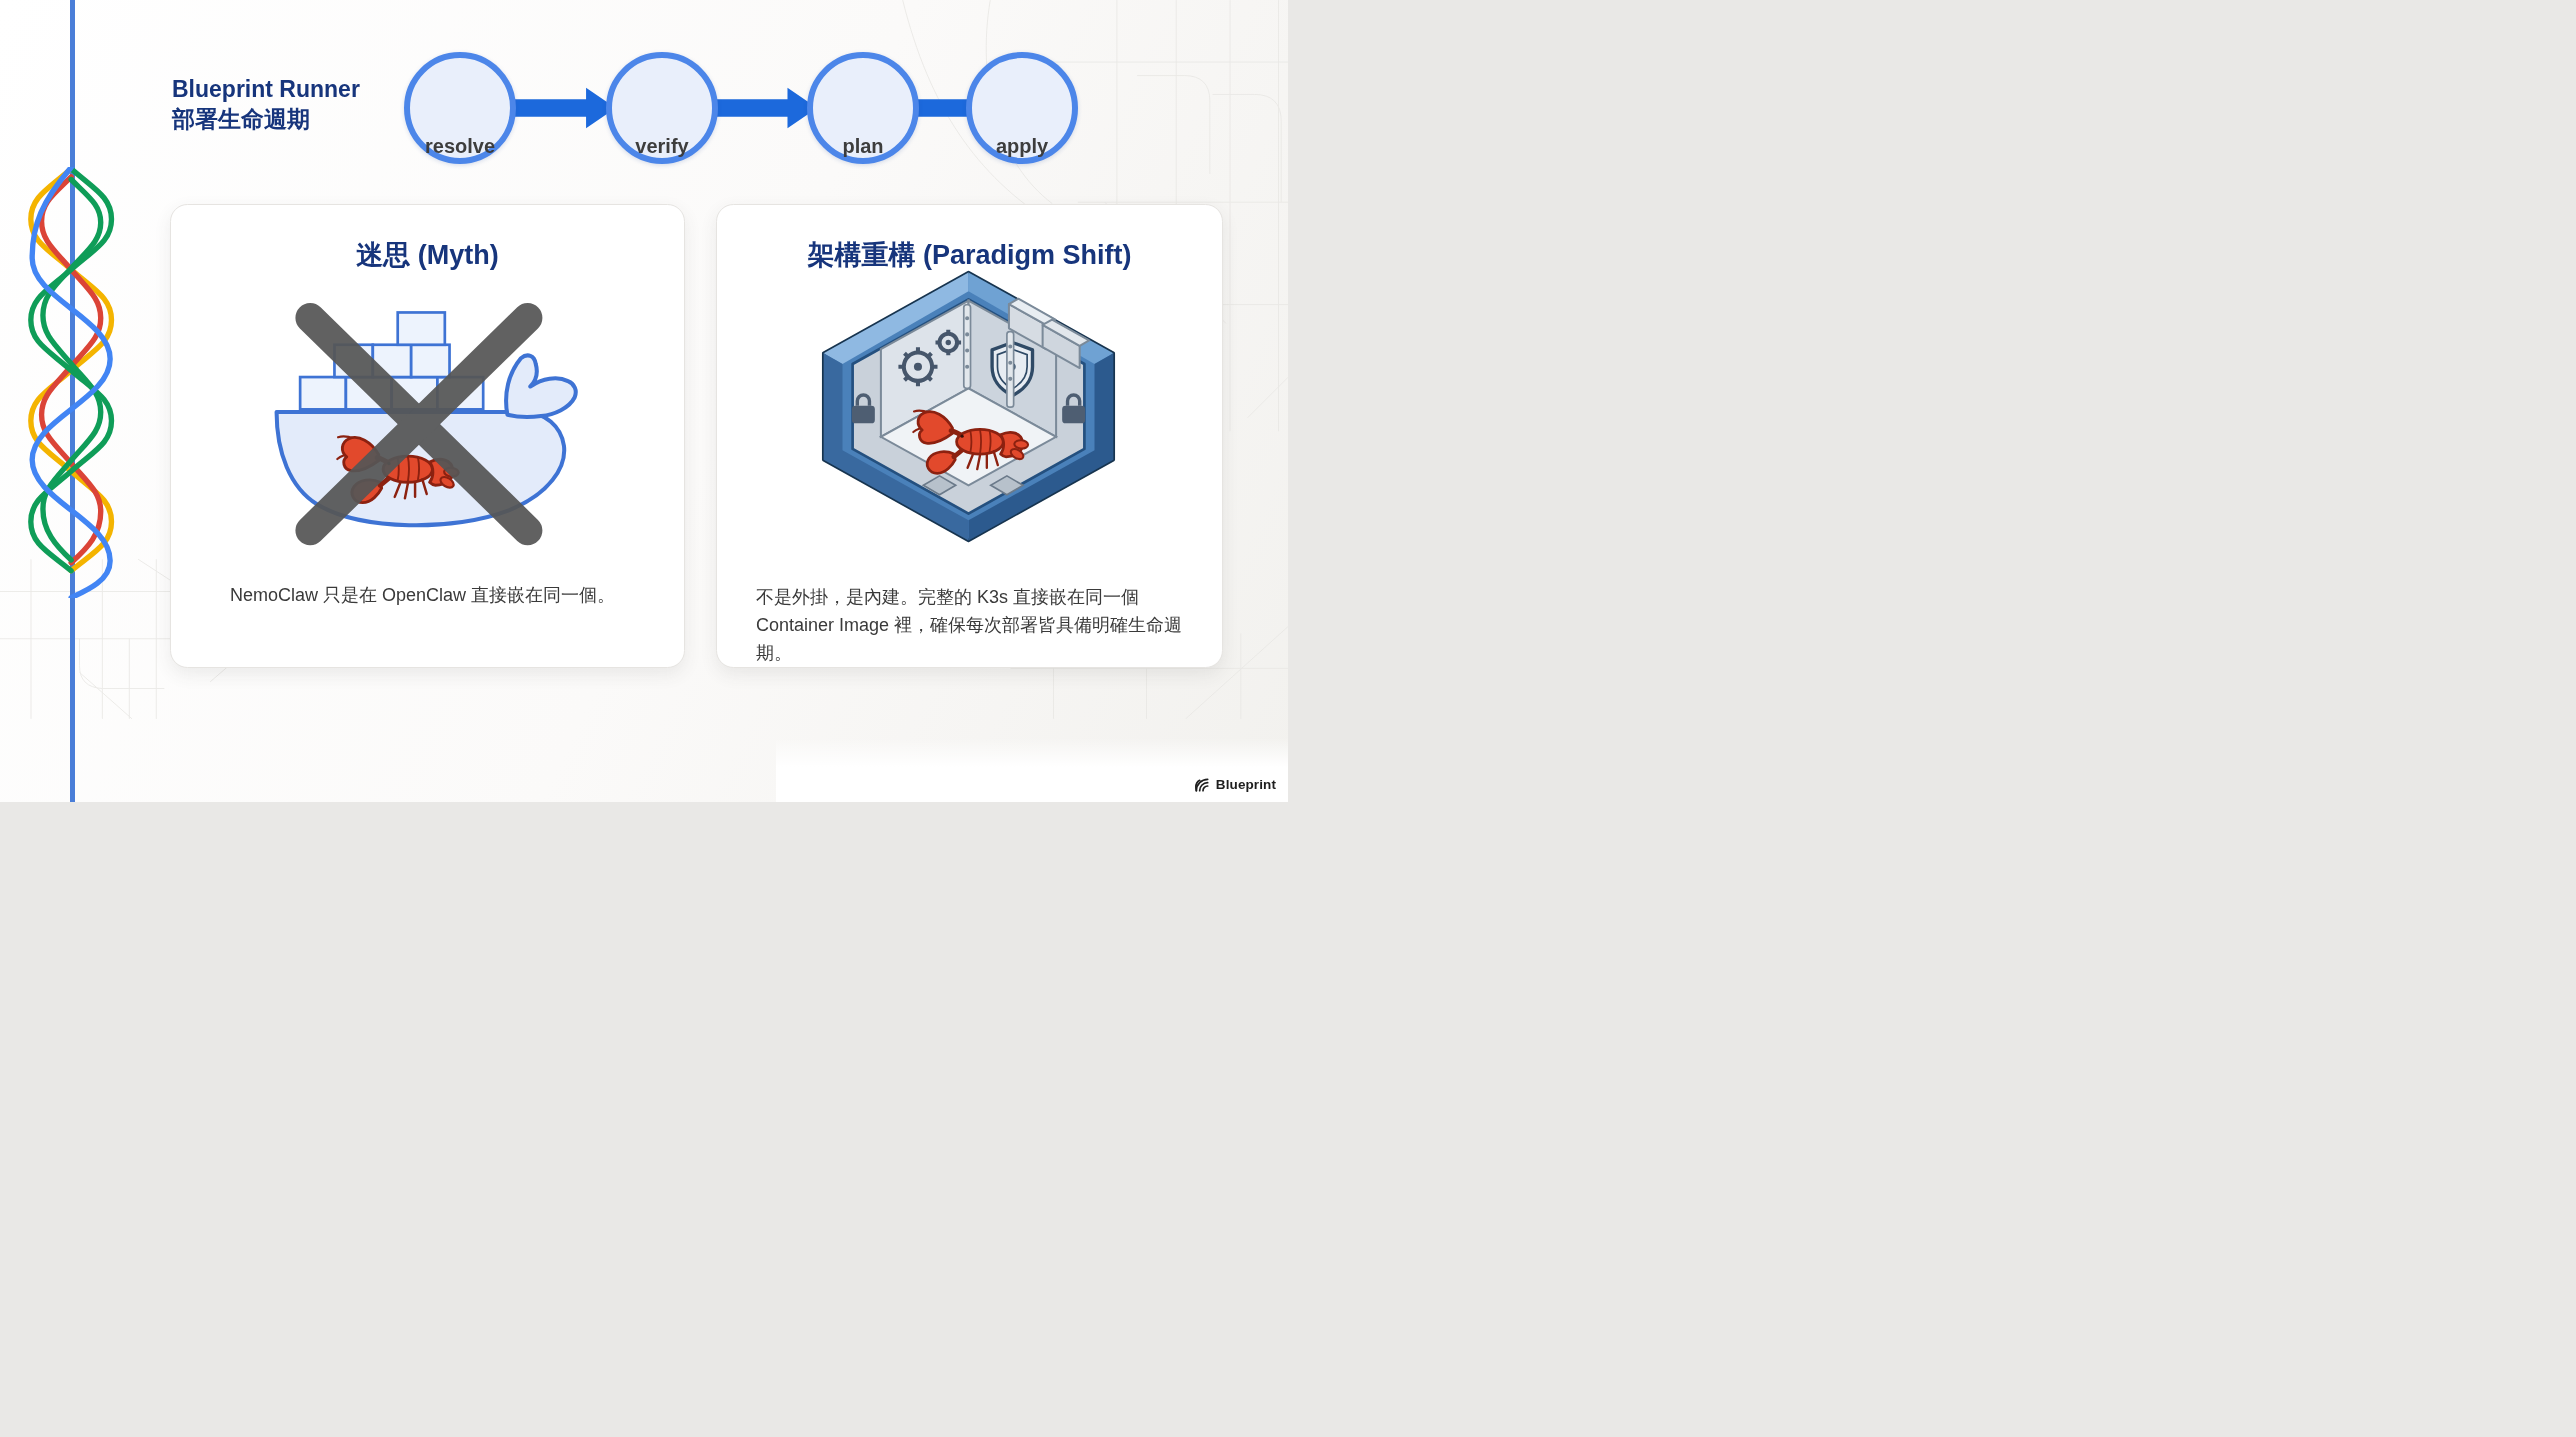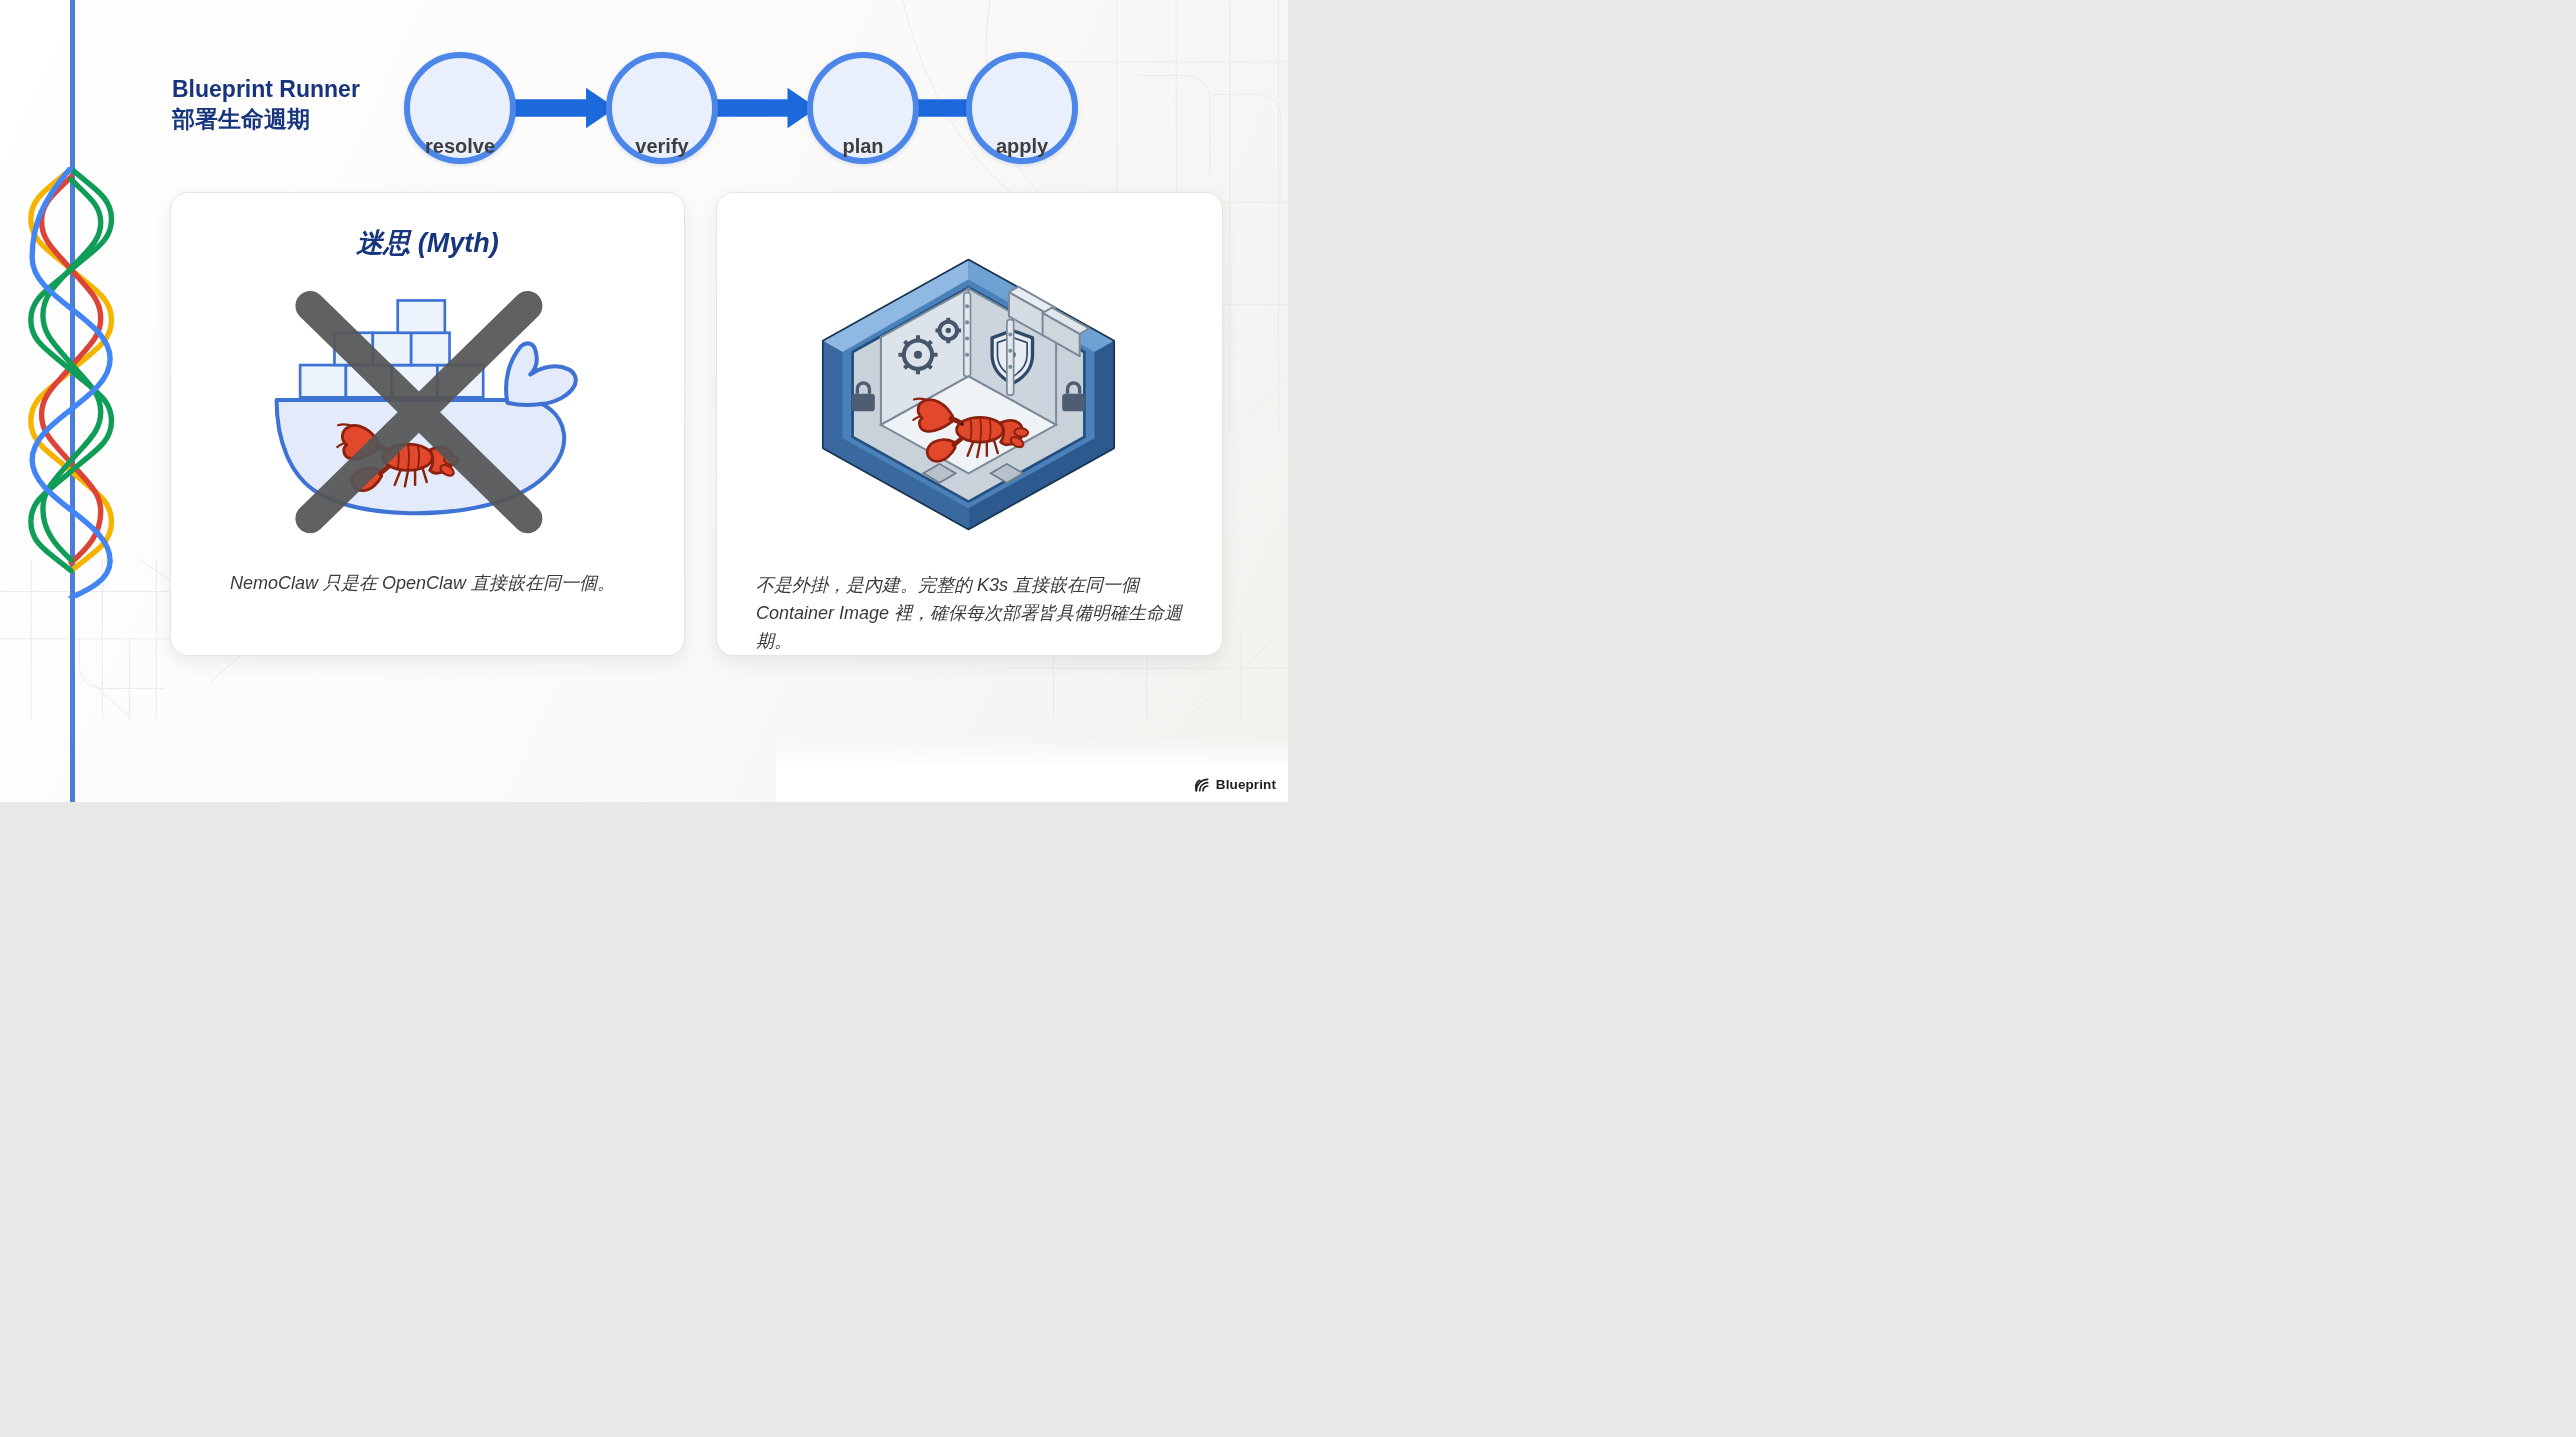--- a/index.html
+++ b/index.html
@@ -22,22 +22,22 @@
   .step-circle{
     position:absolute;top:52px;width:112px;height:112px;border-radius:50%;
     border:6.7px solid #4c86e9;background:#e9effb;z-index:3;
     display:flex;align-items:flex-end;justify-content:center;
     box-shadow:0 1.3px 4px rgba(40,80,160,.18);
   }
   .step-circle span{font-size:20px;font-weight:600;color:#3d3d3d;}
   #step-0{left:404px;} #step-1{left:606px;} #step-2{left:807px;} #step-3{left:966px;}
   
   .card{
-    position:absolute;top:192px;height:464px;background:#ffffff;border:0.7px solid #e6e4e1;
-    border-radius:17.5px;box-shadow:0 6.7px 17.5px rgba(70,70,70,.09);z-index:3;font-style:italic;
+    position:absolute;top:204px;height:464px;background:#ffffff;border:0.7px solid #e6e4e1;
+    border-radius:17.5px;box-shadow:0 6.7px 17.5px rgba(70,70,70,.09);z-index:3;
   }
   #card-myth{left:170px;width:515px;}
   #card-shift{left:716px;width:507px;}
   .card-title{position:absolute;top:32px;left:0;right:0;text-align:center;
     font-size:27px;font-weight:bold;color:#17357c;}
   .card-illustration{position:absolute;}
   #myth-illustration{left:82px;top:94px;}
   #shift-illustration{left:93px;top:62px;}
   .card-body{position:absolute;font-size:18px;line-height:28px;color:#3a3a3a;}
   #card-myth .card-body{left:59px;top:376px;width:425px;}
@@ -150,20 +150,21 @@
       <g stroke="#565656" stroke-width="44" stroke-linecap="round" opacity="0.93">
         <line x1="85" y1="28" x2="408" y2="344"></line>
         <line x1="408" y1="28" x2="85" y2="344"></line>
       </g>
     </svg>
 
     <div class="card-body">NemoClaw 只是在 OpenClaw 直接嵌在同一個。</div>
   </div>
 
   <div class="card" id="card-shift">
+    <div class="card-title">架構重構 (Paradigm Shift)</div>
 
     <svg class="card-illustration" id="shift-illustration" width="317" height="283" viewBox="0 0 470 420">
 
       <polygon points="235,8 450,128 450,286 235,406 20,286 20,128" fill="#4a81ba" stroke="#17344f" stroke-width="5" stroke-linejoin="round"></polygon>
       <polygon points="235,8 20,128 48,144 235,36" fill="#8fb9e2"></polygon>
       <polygon points="235,8 450,128 422,144 235,36" fill="#6fa2d3"></polygon>
       <polygon points="450,128 450,286 235,406 235,376 422,272 422,144" fill="#2c5a8e"></polygon>
       <polygon points="20,128 20,286 235,406 235,376 48,272 48,144" fill="#39699f"></polygon>
 
       <polygon points="235,48 407,144 407,270 235,366 63,270 63,144" fill="#c9d1da" stroke="#24507f" stroke-width="4" stroke-linejoin="round"></polygon>

